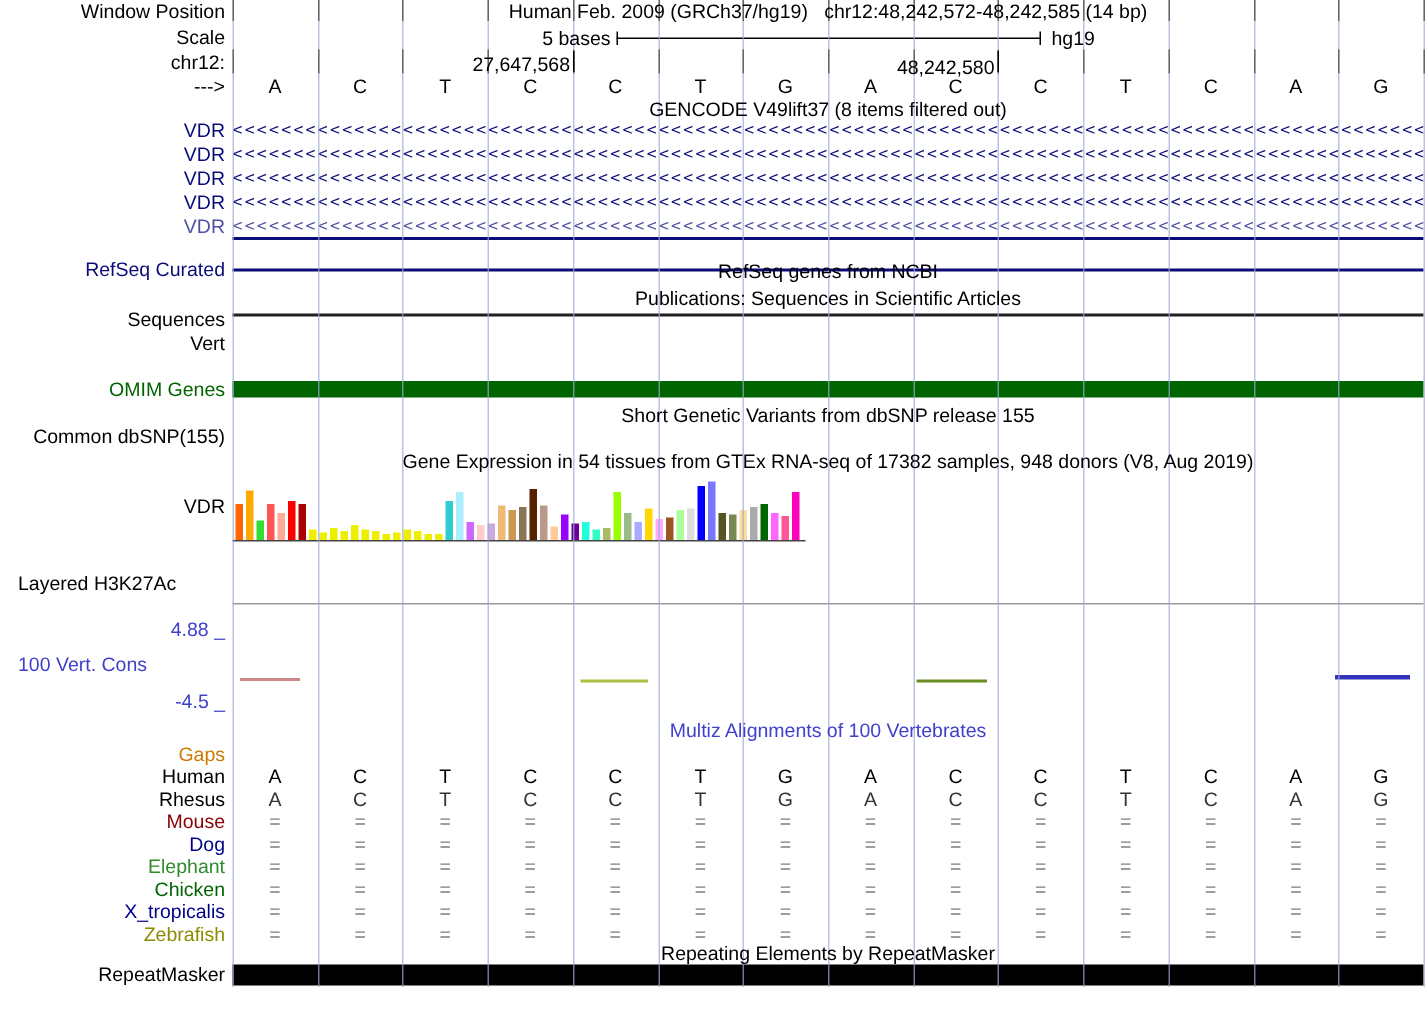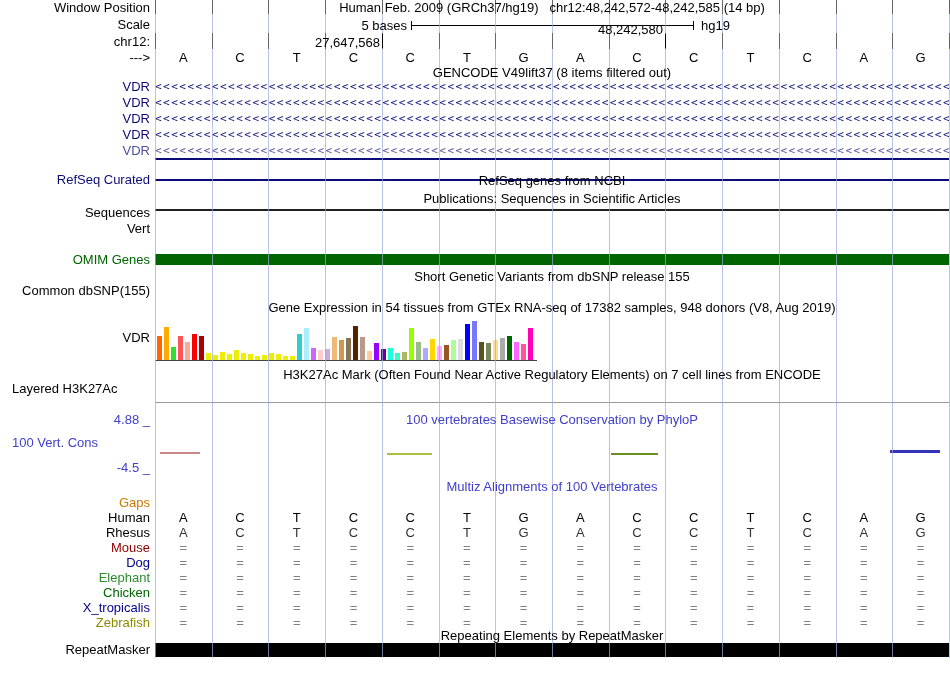--- a/index.html
+++ b/index.html
@@ -21,21 +21,21 @@
   <div class="sl" style="top:18px">Scale</div>
   <div class="abs" style="top:18px;right:543px;z-index:3">5 bases</div>
   <div class="abs" style="top:25px;left:411px;width:283px;height:1px;background:#000;z-index:1"></div>
   <div class="abs" style="top:21px;left:411px;width:1px;height:9px;background:#000;z-index:1"></div>
   <div class="abs" style="top:21px;left:693px;width:1px;height:9px;background:#000;z-index:1"></div>
   <div class="abs" style="top:18px;left:701px;z-index:3">hg19</div>
 
   <div class="sl" style="top:35px">chr12:</div>
   <div class="abs" style="top:35px;right:570px;z-index:3">27,647,568</div>
   <div class="abs" style="top:34px;left:382px;width:1px;height:14px;background:#000;z-index:3"></div>
-  <div class="abs" style="top:22px;right:287px;z-index:3">48,242,580</div>
+  <div class="abs" style="top:37px;right:287px;z-index:3">48,242,580</div>
   <div class="abs" style="top:34px;left:665px;width:1px;height:14px;background:#000;z-index:3"></div>
 
   <div class="sl" style="top:51px">---&gt;</div>
 
   <div class="cl" style="top:66px">GENCODE V49lift37 (8 items filtered out)</div>
   <div class="abs" style="top: 158px; left: 155px; width: 794px; height: 2px; z-index: 1; background: rgb(12, 12, 120);"></div>
 
   <div class="cl" style="top:174px">RefSeq genes from NCBI</div>
   <div class="sl" style="top: 173px; color: rgb(12, 12, 120);">RefSeq Curated</div>
   <div class="abs" style="top: 179px; left: 155px; width: 794px; height: 2px; z-index: 1; background: rgb(12, 12, 120);"></div>
@@ -104,26 +104,24 @@
       <div style="width: 5px; margin-right: 2px; flex: 0 0 auto; background: rgb(119, 136, 85); height: 17px;"></div>
       <div style="width: 5px; margin-right: 2px; flex: 0 0 auto; background: rgb(255, 221, 153); height: 20px;"></div>
       <div style="width: 5px; margin-right: 2px; flex: 0 0 auto; background: rgb(170, 170, 170); height: 22px;"></div>
       <div style="width: 5px; margin-right: 2px; flex: 0 0 auto; background: rgb(0, 102, 0); height: 24px;"></div>
       <div style="width: 5px; margin-right: 2px; flex: 0 0 auto; background: rgb(255, 102, 255); height: 18px;"></div>
       <div style="width: 5px; margin-right: 2px; flex: 0 0 auto; background: rgb(255, 85, 153); height: 16px;"></div>
       <div style="width: 5px; margin-right: 2px; flex: 0 0 auto; background: rgb(255, 0, 187); height: 32px;"></div>
     </div>
   <div class="abs" style="top:360px;left:155px;width:382px;height:1px;background:#444;z-index:1"></div>
 
-  <div class="cl" style="top:368px">H3K27Ac Mark (Often Found Near Active Regulatory Elements) on 7 cell lines from ENCODE</div>
   <div class="sll" style="top:382px">Layered H3K27Ac</div>
   <div class="abs" style="top:402px;left:155px;width:794px;height:1px;background:#999;z-index:1"></div>
 
   <div class="sl" style="top: 413px; color: rgb(64, 64, 204);">4.88 _</div>
-  <div class="cl" style="top: 413px; color: rgb(64, 64, 204);">100 vertebrates Basewise Conservation by PhyloP</div>
   <div class="sll" style="top: 436px; color: rgb(64, 64, 204);">100 Vert. Cons</div>
   <div class="sl" style="top: 461px; color: rgb(64, 64, 204);">-4.5 _</div>
 
   <div class="cl" style="top: 480px; color: rgb(64, 64, 204);">Multiz Alignments of 100 Vertebrates</div>
 
   <div class="cl" style="top:629px">Repeating Elements by RepeatMasker</div>
   <div class="sl" style="top:643px">RepeatMasker</div>
   <div class="abs" style="top: 643px; left: 155px; width: 794px; height: 14px; z-index: 1; background: rgb(0, 0, 0);"></div>
 
 <div style="position: absolute; white-space: nowrap; left: 155px; top: 0px; width: 1px; height: 658px; background: rgba(155, 170, 215, 0.7); z-index: 2;"></div>

